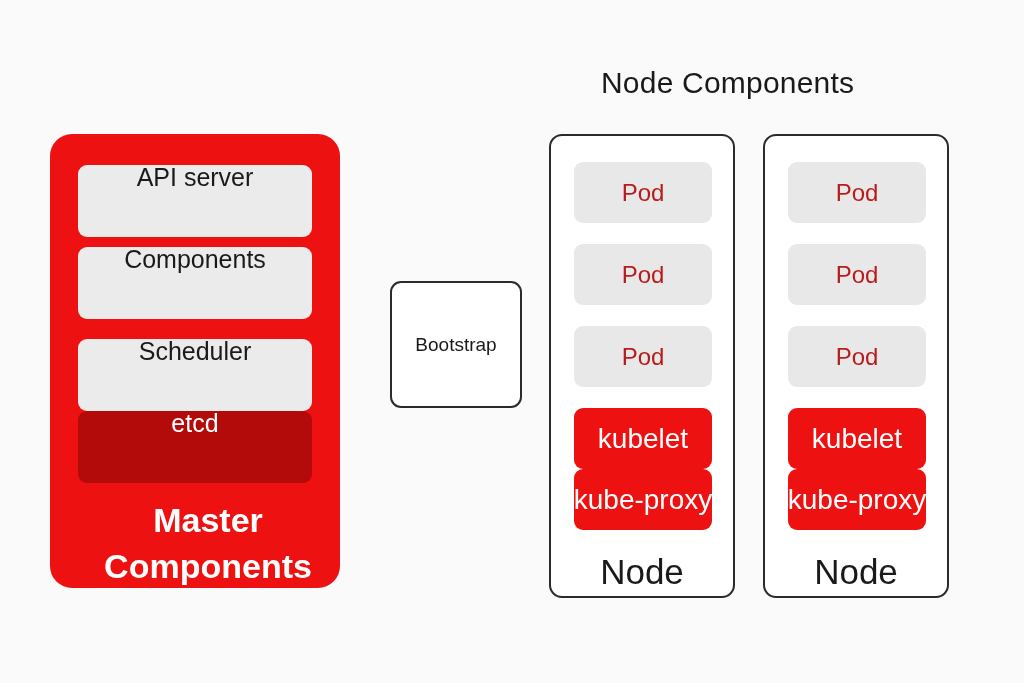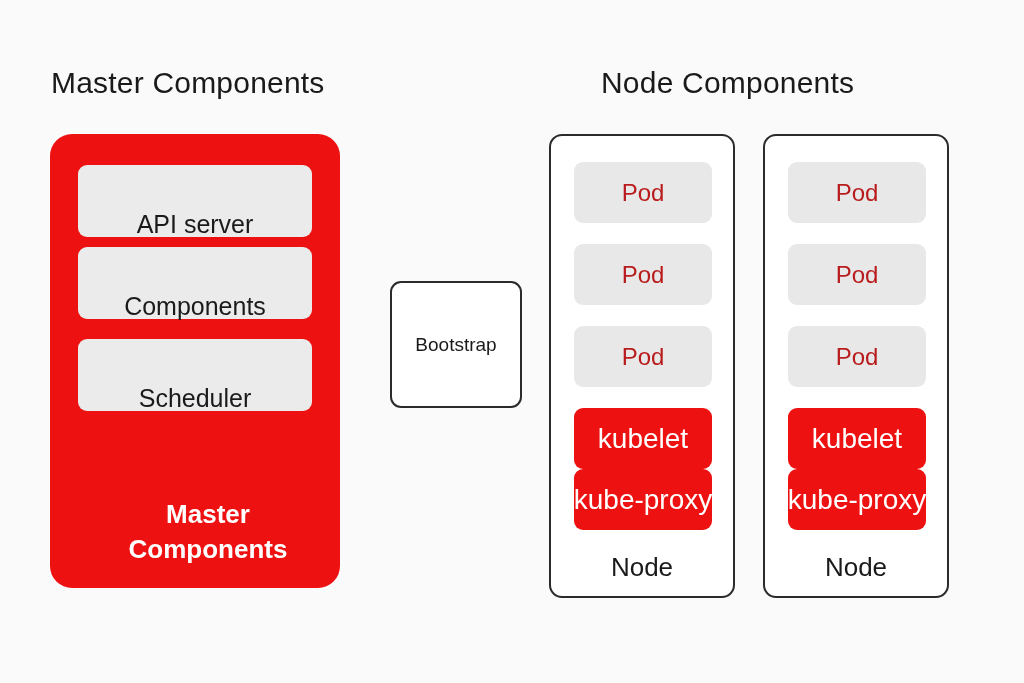--- a/index.html
+++ b/index.html
@@ -46,21 +46,21 @@
     padding: 0;
   }
 
   .master-item {
     position: absolute;
     left: 28px;
     width: 234px;
     height: 72px;
     border-radius: 9px;
     display: flex;
-    align-items: flex-end;
+    align-items: flex-start;
     justify-content: center;
     box-sizing: border-box;
   }
   .master-item.light {
     background: #ebebeb;
     color: #1a1a1a;
   }
   .master-item.dark {
     background: #b30a0a;
     color: #ffffff;
@@ -77,21 +77,21 @@
   #master-item-2 { top: 205px; }
   #master-item-3 { top: 277px; }
 
   .master-caption {
     position: absolute;
     left: 0;
     top: 363px;
     width: 316px;
     text-align: center;
     color: #ffffff;
-    font-size: 26px;
+    font-size: 34px;
     font-weight: 700;
     line-height: 1.36;
   }
 
   
   .bootstrap-box {
     position: absolute;
     left: 390px;
     top: 281px;
     width: 132px;
@@ -155,48 +155,50 @@
   .node-item-2 { top: 190px; }
   .node-item-3 { top: 272px; }
   .node-item-4 { top: 333px; }
 
   .node-caption {
     position: absolute;
     left: 0;
     top: 418px;
     width: 100%;
     text-align: center;
-    font-size: 26px;
+    font-size: 35px;
     color: #1a1a1a;
     line-height: 1;
   }
 </style>
 </head>
 <body>
 
 <div class="canvas">
 
-  <div class="section-title" id="master-title">Master Components</div>
 
   <div class="section-title" id="node-title">Node Components</div>
 
   <div class="master-panel">
 
     <div class="master-item light" id="master-item-0">
       <span class="master-item-label">API server</span>
     </div>
 
     <div class="master-item light" id="master-item-1">
       <span class="master-item-label">Components</span>
     </div>
 
     <div class="master-item light" id="master-item-2">
       <span class="master-item-label">Scheduler</span>
     </div>
 
+    <div class="master-item dark" id="master-item-3">
+      <span class="master-item-label">etcd</span>
+    </div>
 
     <div class="master-caption">
       <div>Master</div>
       <div>Components</div>
     </div>
   </div>
 
   <div class="bootstrap-box">
     <span class="bootstrap-label">Bootstrap</span>
   </div>

